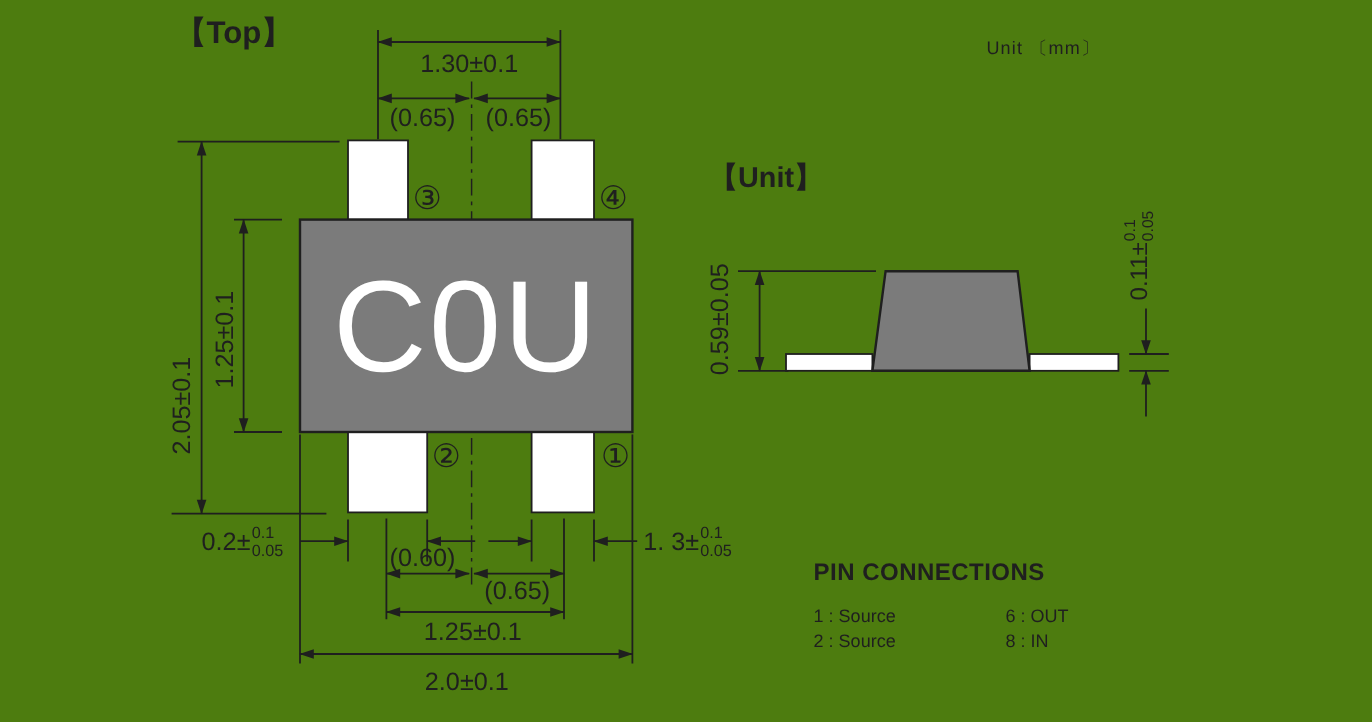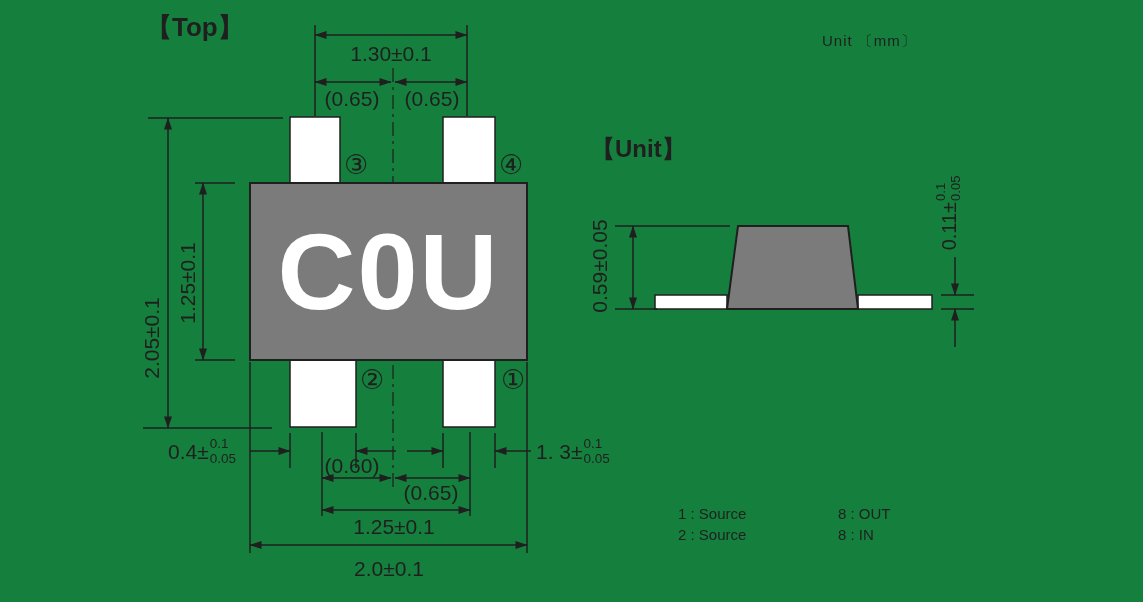--- a/index.html
+++ b/index.html
@@ -2,21 +2,21 @@
 <html style="--body-fill: #7b7b7b; --line: #1f1f1f; --marking-text: #ffffff;"><head>
 <meta charset="utf-8">
 <style>
   :root{
     --body-fill:#7b7b7b;
     --line:#1f1f1f;
     --marking-text:#ffffff;
   }
   html,body{margin:0;padding:0;background:#fff;}
   #stage{
-    position:relative;width:1143px;height:602px;background:#15803d;overflow:hidden;
+    position:relative;width:1143px;height:602px;background:#4d7c0f;overflow:hidden;
     font-family:"Liberation Sans","DejaVu Sans",sans-serif;color:var(--line);
   }
   #drawing{position:absolute;left:0;top:0;}
   .ln{stroke:var(--line);stroke-width:1.5;fill:none;}
   .cl{stroke:var(--line);stroke-width:1.2;fill:none;stroke-dasharray:14 5 3 5;}
   .bodyfill{fill:var(--body-fill);stroke:var(--line);stroke-width:2;}
   .leadfill{fill:#ffffff;stroke:var(--line);stroke-width:1.5;}
   .lbl{position:absolute;white-space:nowrap;line-height:1.1;}
   .b{font-weight:bold;}
   .f26{font-size:26px;}
@@ -25,21 +25,21 @@
   .f20{font-size:20px;}
   .f19{font-size:15px;}
   .pinnum{font-size:27px;transform:translate(-50%,-50%);}
   .cx{transform:translateX(-50%);}
   .rot{transform:translate(-50%,-50%) rotate(-90deg);}
   .tol{display:inline-flex;align-items:center;}
   .tolstack{display:inline-flex;flex-direction:column;font-size:13.5px;line-height:1.12;margin-left:1px;text-align:left;}
   .marking{
     position:absolute;left:250px;top:183px;width:277px;height:177px;
     display:flex;align-items:center;justify-content:center;
-    font-size:108px;font-weight:bold;color:var(--marking-text);letter-spacing:2px;
+    font-size:108px;font-weight:normal;color:var(--marking-text);letter-spacing:2px;
   }
 </style>
 </head>
 <body>
 
 <div id="stage">
 
   <svg id="drawing" width="1143" height="602" viewBox="0 0 1143 602">
     <defs>
       <marker id="ah" markerWidth="13" markerHeight="9" refX="12" refY="4.5" orient="auto-start-reverse" markerUnits="userSpaceOnUse">
@@ -143,21 +143,21 @@
   <div class="lbl f21 rot" style="left:188px;top:283px;">1.25±0.1</div>
 
   <div class="marking">C0U</div>
 
   <div class="lbl pinnum" style="left:356px;top:166px;">③</div>
   <div class="lbl pinnum" style="left:511px;top:166px;">④</div>
   <div class="lbl pinnum" style="left:372px;top:381px;">②</div>
   <div class="lbl pinnum" style="left:513px;top:381px;">①</div>
 
   <div class="lbl f21 tol" style="left:168px;top:436px;">
-    <span>0.4±</span>
+    <span>0.2±</span>
       <span class="tolstack">
         <span>0.1</span>
         <span>0.05</span>
       </span>
   </div>
   <div class="lbl f21 tol" style="left:536px;top:436px;">
     <span>1. 3±</span>
       <span class="tolstack">
         <span>0.1</span>
         <span>0.05</span>
@@ -172,18 +172,19 @@
   <div class="lbl f24 b" style="left:591px;top:136px;">【Unit】</div>
   <div class="lbl f21 rot" style="left:600px;top:266px;">0.59±0.05</div>
   <div class="lbl tol rot" style="left:949px;top:213px;font-size:20px;">
     <span>0.11±</span>
       <span class="tolstack" style="font-size:13px;">
         <span>0.1</span>
         <span>0.05</span>
       </span>
   </div>
 
+  <div class="lbl f20 b" style="left:678px;top:466px;letter-spacing:0.4px;">PIN CONNECTIONS</div>
   <div class="lbl f19" style="left:678px;top:506px;">1 : Source</div>
-  <div class="lbl f19" style="left:838px;top:506px;">8 : OUT</div>
+  <div class="lbl f19" style="left:838px;top:506px;">6 : OUT</div>
   <div class="lbl f19" style="left:678px;top:527px;">2 : Source</div>
   <div class="lbl f19" style="left:838px;top:527px;">8 : IN</div>
 
 </div>
 
 </body></html>

